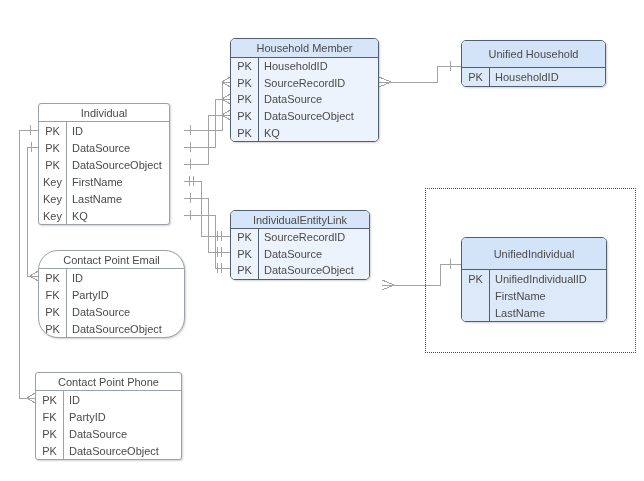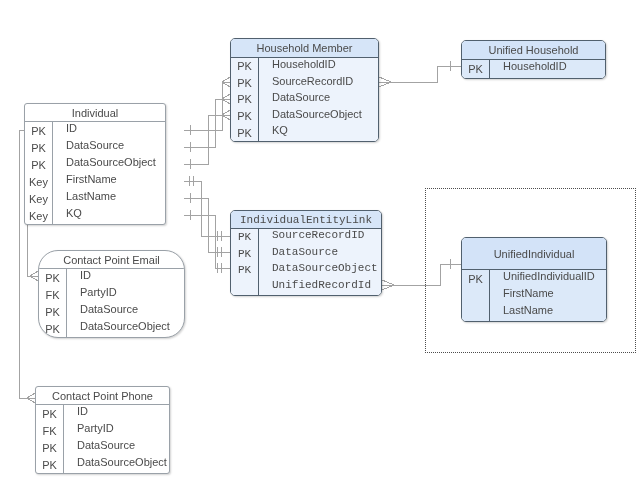--- a/index.html
+++ b/index.html
@@ -14,52 +14,52 @@
     box-shadow:1px 1px 2px rgba(0,0,0,0.18);
     background:#ffffff;border:1px solid #9aa1a8;border-radius:3px;
   }
   .entity .title{
     text-align:center;box-sizing:border-box;
     border-bottom:1px solid #9aa1a8;
     display:flex;align-items:center;justify-content:center;
     height:18px;line-height:12px;
   }
   .entity .rows{position:relative;}
-  .entity .row{display:flex;height:17px;gap:8px;}
+  .entity .row{display:flex;align-items:center;height:17px;}
   .entity .keycol{
     width:28px;flex:0 0 28px;text-align:center;align-self:stretch;
     display:flex;align-items:center;justify-content:center;
     border-right:1px solid #9aa1a8;box-sizing:border-box;
   }
   .entity .fieldcol{padding-left:5px;white-space:nowrap;}
 
   
   .entity.blue{border:1px solid #51606e;border-radius:5px;}
   .entity.blue .title{background:#d6e5f8;border-bottom:1px solid #51606e;}
   .entity.blue .rows{background:#edf3fc;}
   .entity.blue .keycol{border-right:1px solid #51606e;}
   .entity.deepblue{border:1px solid #51606e;border-radius:5px;}
   .entity.deepblue .title{background:#d3e3f8;border-bottom:1px solid #51606e;}
   .entity.deepblue .rows{background:#dce9f9;}
   .entity.deepblue .keycol{border-right:1px solid #51606e;}
 
   
-  #ent-individual{left:24px;top:103px;width:142px;}
+  #ent-individual{left:38px;top:103px;width:132px;}
   #ent-household-member{left:230px;top:38px;width:149px;}
   #ent-household-member .title{height:19px;}
   #ent-household-member .row{height:16.6px;}
   #ent-unified-household{left:461px;top:40px;width:145px;}
-  #ent-unified-household .title{height:19px;}
+  #ent-unified-household .title{height:27px;}
   #ent-unified-household .row{height:18px;}
-  #ent-individual-entity-link{left:230px;top:210px;width:152px;font-family:Liberation Mono, monospace;}
+  #ent-individual-entity-link{left:230px;top:210px;width:140px;}
   #ent-individual-entity-link .row{height:16.5px;}
   #ent-unified-individual{left:461px;top:237px;width:146px;}
   #ent-unified-individual .title{height:32px;}
   #ent-contact-point-email{left:38px;top:250px;width:147px;border-radius:20px;}
-  #ent-contact-point-phone{left:35px;top:372px;width:135px;margin-top:14px;}
+  #ent-contact-point-phone{left:35px;top:372px;width:147px;}
 
   #dotted-boundary{
     position:absolute;left:425px;top:188px;width:211px;height:165px;
     border:1px dotted #4d4d4d;box-sizing:border-box;background:transparent;
   }
 </style>
 </head>
 <body>
 
 <div id="canvas">
@@ -199,24 +199,20 @@
           <span class="fieldcol">SourceRecordID</span>
         </div>
         <div class="row">
           <span class="keycol">PK</span>
           <span class="fieldcol">DataSource</span>
         </div>
         <div class="row">
           <span class="keycol">PK</span>
           <span class="fieldcol">DataSourceObject</span>
         </div>
-        <div class="row">
-          <span class="keycol"></span>
-          <span class="fieldcol">UnifiedRecordId</span>
-        </div>
       </div>
   </div>
 
   <div class="entity deepblue" id="ent-unified-individual">
     <div class="title">UnifiedIndividual</div>
     <div class="rows">
         <div class="row">
           <span class="keycol">PK</span>
           <span class="fieldcol">UnifiedIndividualID</span>
         </div>

